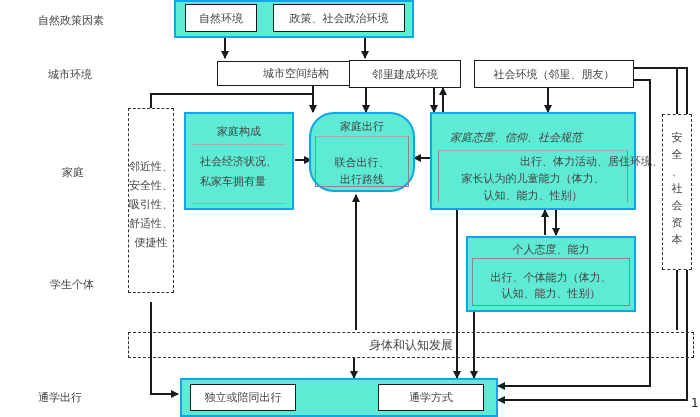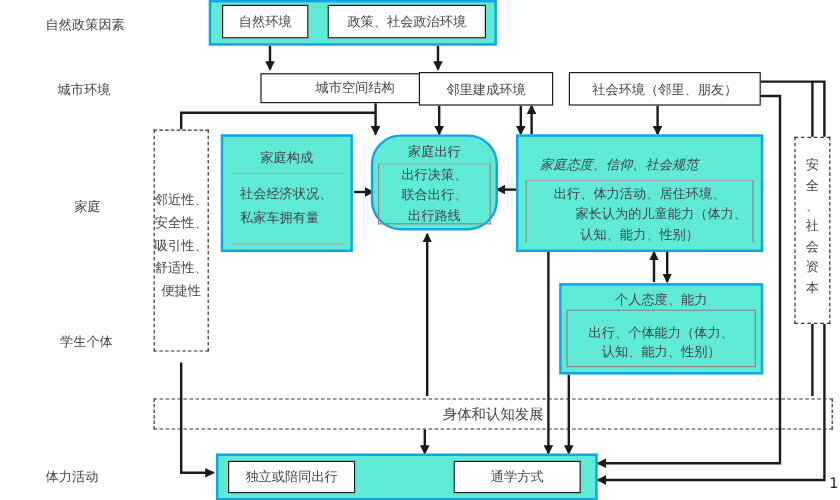--- a/index.html
+++ b/index.html
@@ -68,21 +68,21 @@
 
     <line x1="330" y1="396" x2="374" y2="396" marker-end="url(#ah)"></line>
     <line x1="374" y1="396" x2="326" y2="396" marker-end="url(#ah)"></line>
   </g>
 </svg>
 
 <div class="lvl" style="left:38px; top:13px;">自然政策因素</div>
 <div class="lvl" style="left:48px; top:67px;">城市环境</div>
 <div class="lvl" style="left:62px; top:165px;">家庭</div>
 <div class="lvl" style="left:50px; top:277px;">学生个体</div>
-<div class="lvl" style="left:38px; top:390px;">体力活动</div>
+<div class="lvl" style="left:38px; top:390px;">通学出行</div>
 
 <div class="box" style="left:174px; top:0px; width:240px; height:38px;"></div>
 <div class="tbox" style="left:185px; top:4px; width:72px; height:28px;">自然环境</div>
 <div class="tbox" style="left:273px; top:4px; width:132px; height:28px;">政策、社会政治环境</div>
 
 <div class="tbox" style="left:180px; top:61px; width:158px; height:25px;margin-left:37px;">城市空间结构</div>
 <div class="tbox" style="left:349px; top:60px; width:112px; height:28px;">邻里建成环境</div>
 <div class="tbox" style="left:474px; top:60px; width:160px; height:28px;">社会环境（邻里、朋友）</div>
 
 <div class="dash" style="left:128px; top:108px; width:46px; height:185px;">
@@ -99,30 +99,29 @@
   <div class="txt" style="left:0; width:106px; text-align:center; top:10px;">家庭构成</div>
   <div class="abs" style="left:6px; right:6px; top:30px; border-top:1px solid #aaa;"></div>
   <div class="txt" style="left:14px; top:40px;">社会经济状况、</div>
   <div class="txt" style="left:14px; top:60px;">私家车拥有量</div>
   <div class="abs" style="left:6px; right:6px; bottom:4px; border-top:1px solid #aaa;"></div>
 </div>
 
 <div class="box" style="left:309px; top:112px; width:106px; height:80px;border-radius:25px;">
   <div class="txt" style="left:0; width:102px; text-align:center; top:5px;">家庭出行</div>
   <div class="inner" style="left:4px; right:4px; top:22px; bottom:3px; border-top:1px solid #aaa;"></div>
-  <div class="txt" style="left:0; width:102px; text-align:center; top:24px;">出行决策、</div>
   <div class="txt" style="left:0; width:102px; text-align:center; top:41px;">联合出行、</div>
   <div class="txt" style="left:0; width:102px; text-align:center; top:58px;">出行路线</div>
 </div>
 
 <div class="box" style="left:430px; top:112px; width:206px; height:98px;">
   <div class="txt" style="left:0; width:168px; text-align:center; top:16px;font-style:italic;">家庭态度、信仰、社会规范</div>
   <div class="inner" style="left:6px; right:6px; top:36px; bottom:6px; border-top:1px solid #aaa; border-bottom:none;"></div>
-  <div class="txt" style="left:0; width:202px; text-align:center; top:40px;">出行、体力活动、居住环境、</div>
-  <div class="txt" style="left:0; width:202px; text-align:center; top:57px;padding-left:18px;">家长认为的儿童能力（体力、</div>
+  <div class="txt" style="left:0; width:202px; text-align:right; top:40px;padding-left:29px;">出行、体力活动、居住环境、</div>
+  <div class="txt" style="left:0; width:202px; text-align:center; top:57px;">家长认为的儿童能力（体力、</div>
   <div class="txt" style="left:0; width:202px; text-align:center; top:74px;">认知、能力、性别）</div>
 </div>
 
 <div class="box" style="left:466px; top:236px; width:170px; height:76px;">
   <div class="txt" style="left:0; width:166px; text-align:center; top:4px;">个人态度、能力</div>
   <div class="inner" style="left:4px; right:4px; top:20px; bottom:4px; border-top:1px solid #888;"></div>
   <div class="txt" style="left:0; width:166px; text-align:center; top:32px;">出行、个体能力（体力、</div>
   <div class="txt" style="left:0; width:166px; text-align:center; top:48px;">认知、能力、性别）</div>
 </div>
 

